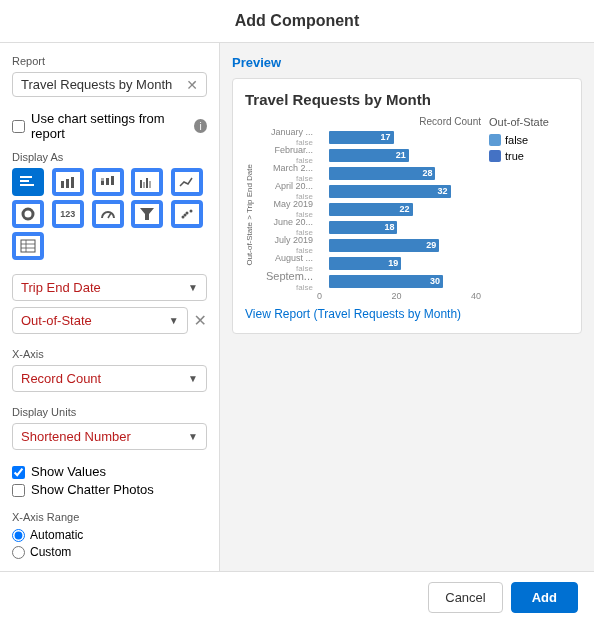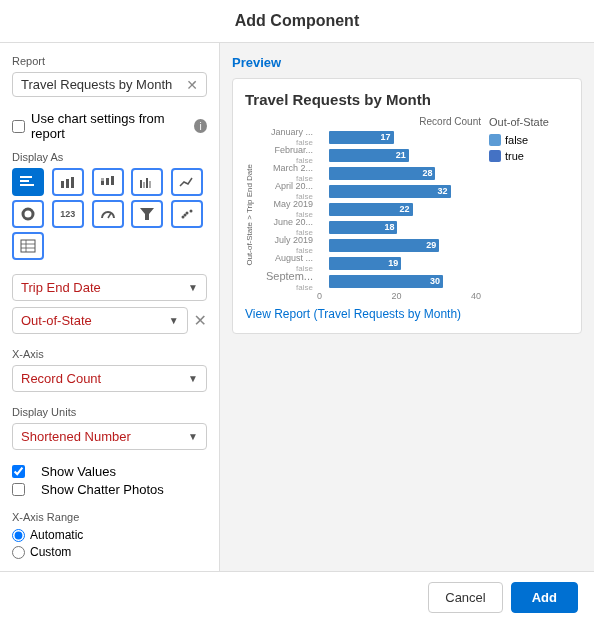--- a/index.html
+++ b/index.html
@@ -75,40 +75,40 @@
       color: #333;
     }
     .clear-btn {
       cursor: pointer;
       color: #888;
       font-size: 14px;
       line-height: 1;
     }
     .checkbox-row {
       display: flex;
-      align-items: center;
-      gap: 16px;
+      align-items: flex-end;
+      gap: 6px;
       margin-bottom: 3px;
     }
     .checkbox-row input[type="checkbox"] {
       cursor: pointer;
     }
     .display-grid {
       display: grid;
       grid-template-columns: repeat(5, 1fr);
       gap: 4px;
       margin-bottom: 4px;
     }
     .display-grid-last {
       display: grid;
       grid-template-columns: repeat(5, 1fr);
       gap: 4px;
     }
     .disp-btn {
-      border: 2px solid #3b82f6;
+      border: 4px solid #3b82f6;
       border-radius: 4px;
       background: #fff;
       width: 32px;
       height: 28px;
       display: flex;
       align-items: center;
       justify-content: center;
       cursor: pointer;
       font-size: 12px;
       color: #555;

